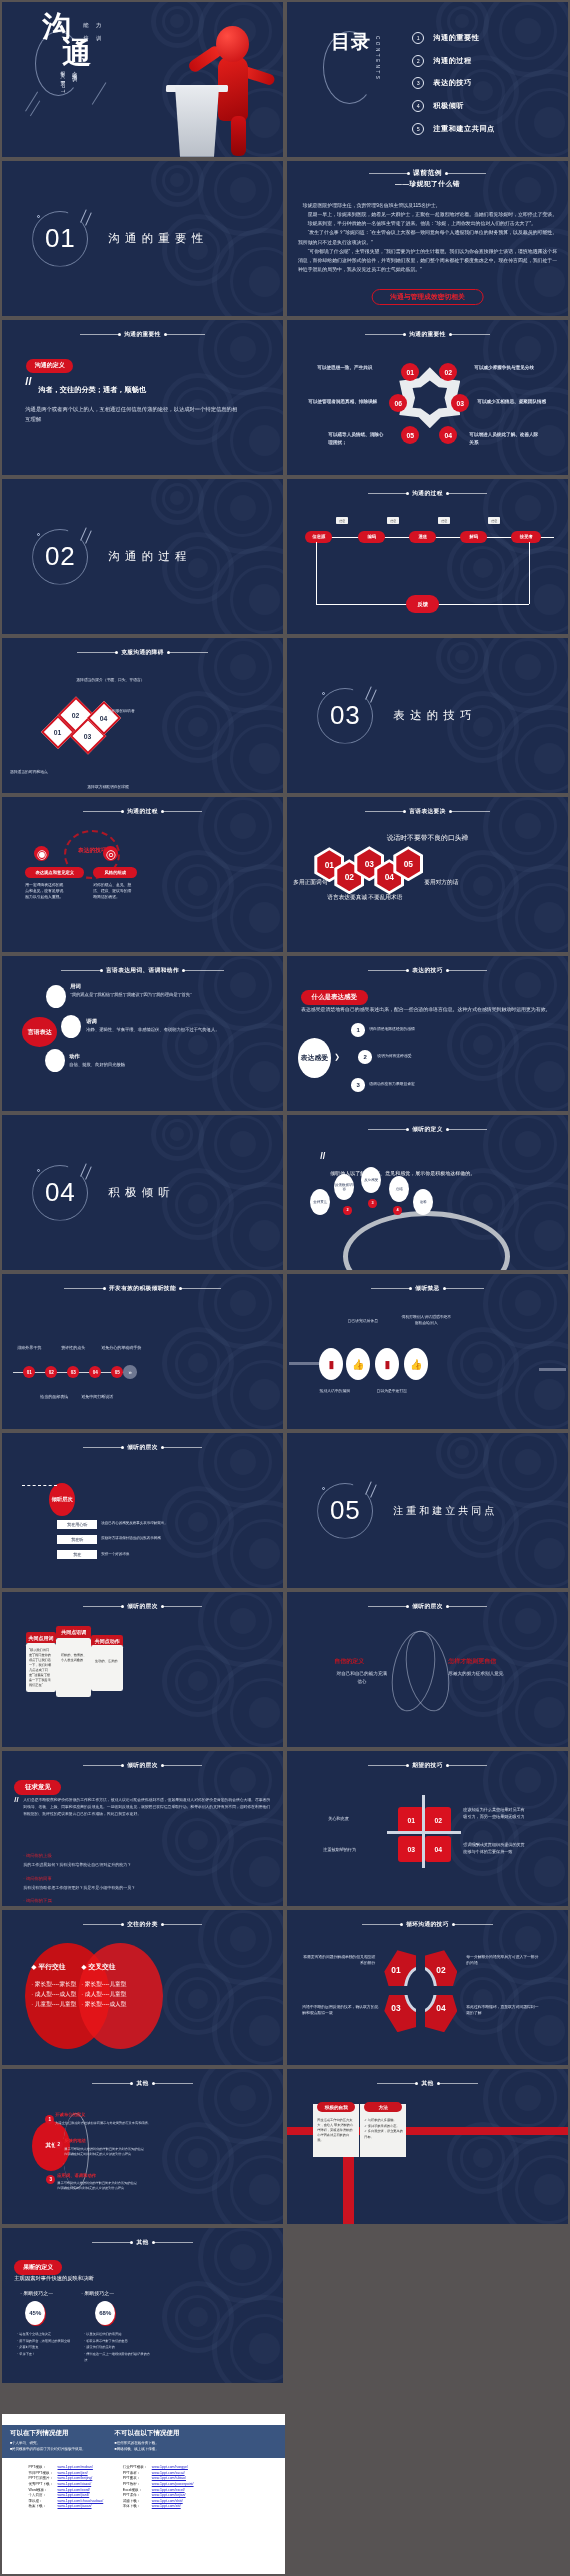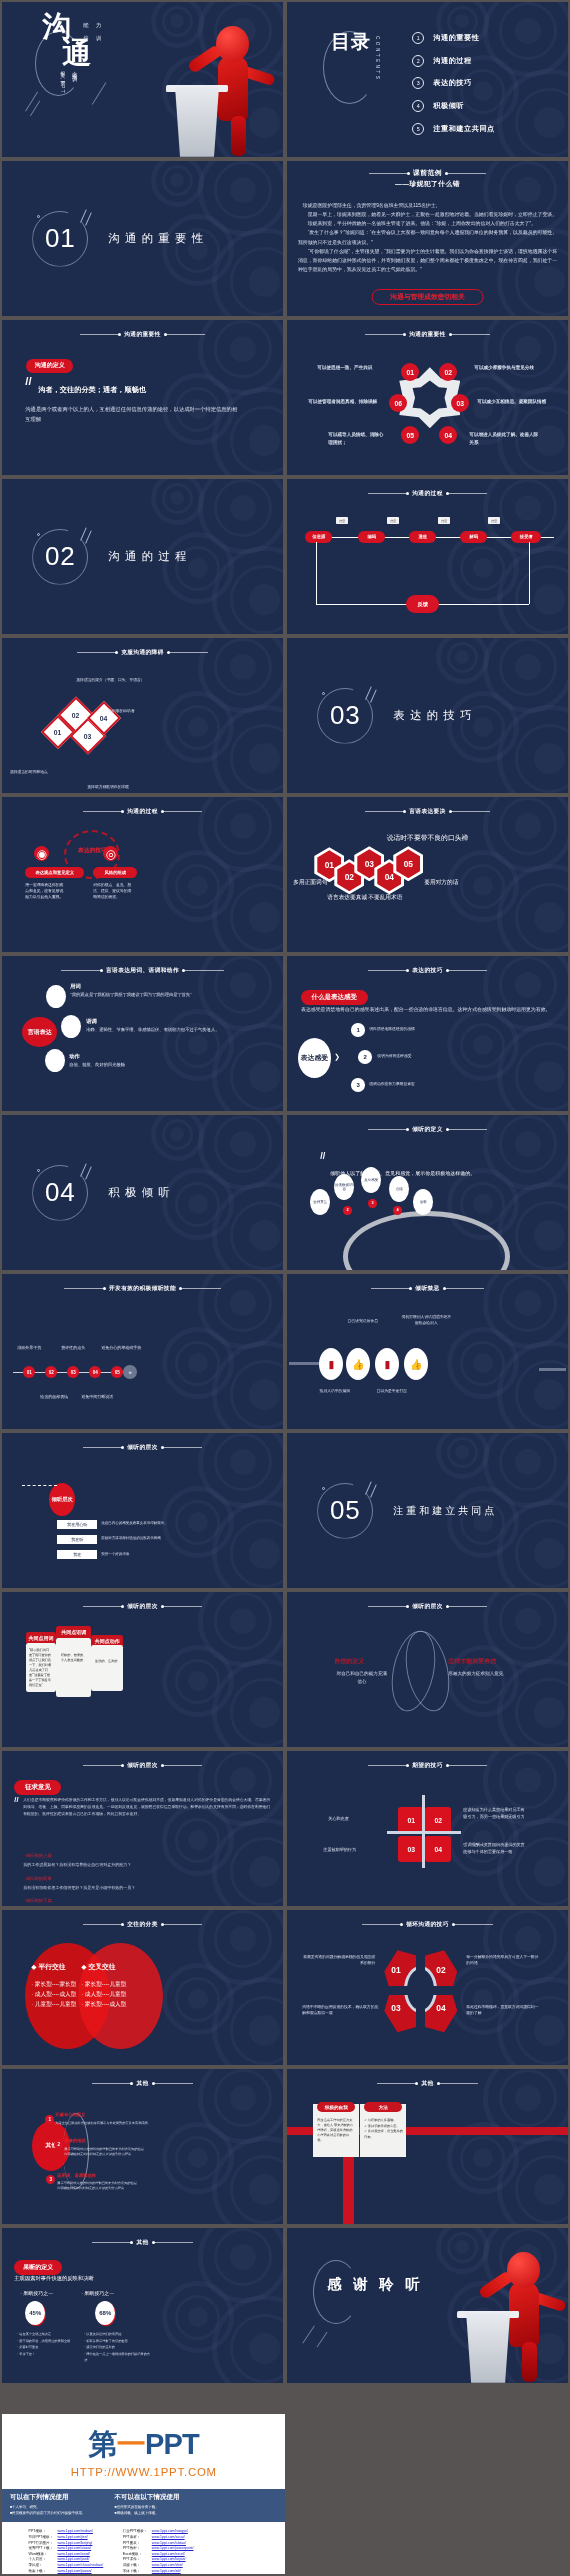--- a/index.html
+++ b/index.html
@@ -924,51 +924,24 @@
     </div>
     <div class="xtiny" style="position:absolute;left:82px;top:103px;width:67px;line-height:2;">
       <div><span>· </span><span>以重复叙述他们的话开始</span></div>
       <div><span>· </span><span>听取并表示理解了他们的意思</span></div>
       <div><span>· </span><span>接受他们别的是对的</span></div>
       <div><span>· </span><span>停留在这一点上一继续使用你的打破记录的方法</span></div>
     </div>
   </div>
     </div>
 
-  <div class="cell">
-      <div class="slide">
-    <div class="gears">
-          <div class="gear g1"></div>
-          <div class="gear g2"></div>
-          <div class="gear g3"></div>
-          <div class="gear g4"></div>
-        </div>
-    <div class="deco-circ" style="left:26px;top:32px;width:46px;height:64px;border-right-color:transparent;"></div>
-    <div class="deco-line" style="left:10.6px;top:106px;width:21px;transform:rotate(-56deg);"></div>
-    <div class="deco-line" style="left:26px;top:111px;width:18px;transform:rotate(-56deg);"></div>
-    <div style="position:absolute;left:40px;top:47px;font-size:14.4px;letter-spacing:3.8px;font-weight:bold;">感 谢 聆 听</div>
-    <div class="man" style="right:10.6px;">
-      <div class="arm-l"></div>
-          <div class="arm-r"></div>
-      <div class="body3d"></div>
-          <div class="leg3d"></div>
-      <div class="head3d"></div>
-      <div class="podtop"></div>
-          <div class="podium"></div>
-    </div>
-  </div>
-    </div>
 
 </div>
 
 <div class="footer">
-  <div class="fp-logo">
-    <div class="lg"><span>第</span><em>一</em><span>PPT</span></div>
-    <div class="fp-url">HTTP://WWW.1PPT.COM</div>
-  </div>
   <div class="fp-band">
     <div>
       <h4>可以在下列情况使用</h4>
       <ul>
           <li><span>■</span><span>个人学习、研究。</span></li>
           <li><span>■</span><span>拷贝模板中的内容用于其公幻灯片版版中使用。</span></li>
         </ul>
     </div>
     <div>
       <h4>不可以在以下情况使用</h4>

